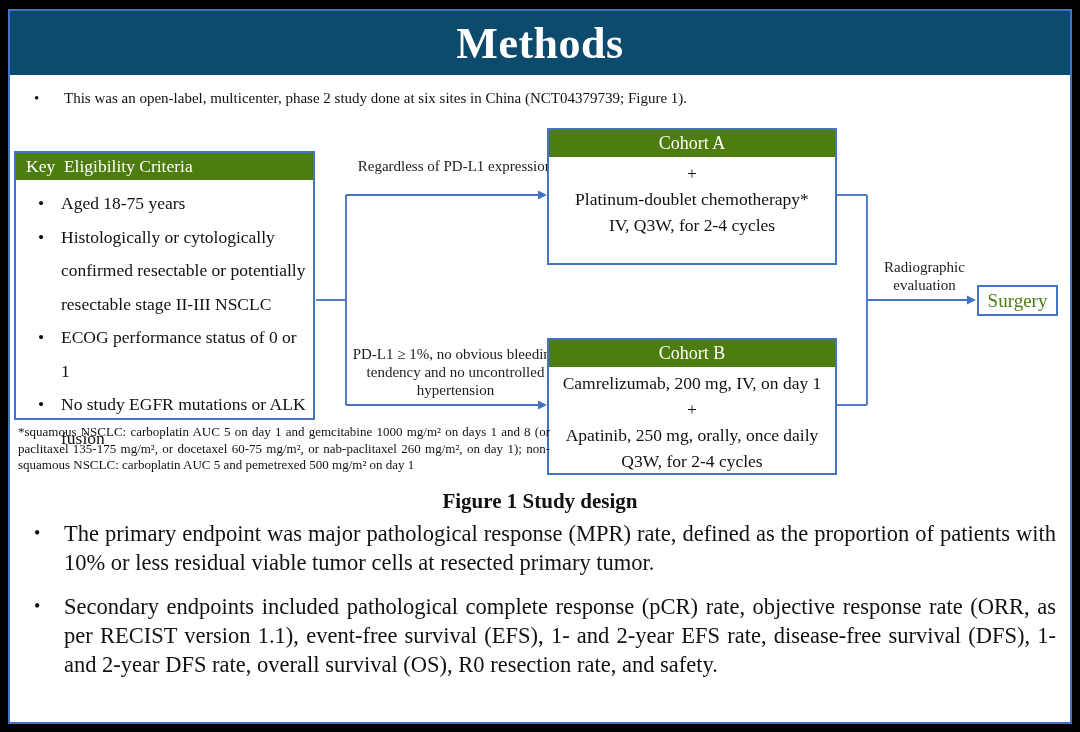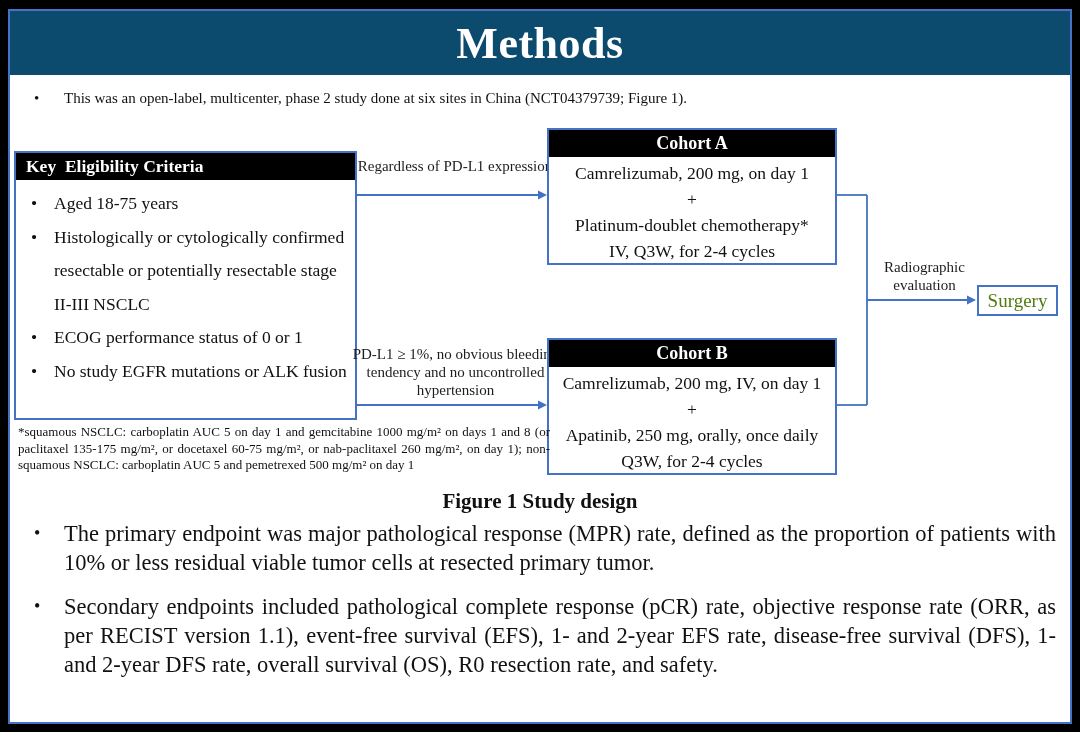--- a/index.html
+++ b/index.html
@@ -6,24 +6,24 @@
   *{box-sizing:border-box;font-family:"Liberation Serif","DejaVu Serif",serif;}
   .canvas{position:relative;width:1080px;height:732px;background:#000;overflow:hidden;}
   .slide{position:absolute;left:8px;top:9px;right:8px;bottom:8px;background:#fff;border:2px solid #4472C4;}
   .title-band{position:absolute;left:0;top:0;width:100%;height:64px;background:#0c4a6e;display:flex;align-items:center;justify-content:center;}
   .title-band h1{margin:0;color:#fff;font-size:44px;font-weight:700;letter-spacing:0.5px;}
   .bullet{position:relative;padding-left:40px;color:#111;}
   .bullet::before{content:"\2022";position:absolute;left:10px;top:0;}
   .intro{position:absolute;left:14px;top:73px;right:0;font-size:15px;line-height:29px;}
   
   .fbox{position:absolute;border:2px solid #4472C4;background:#fff;}
-  .box-header{background:#000000;color:#fff;font-weight:700;height:27px;display:flex;align-items:center;font-size:17.5px;}
-  .elig-box{left:4px;top:140px;width:343px;height:269px;}
+  .box-header{background:#4d7c0f;color:#fff;font-weight:400;height:27px;display:flex;align-items:center;font-size:17.5px;}
+  .elig-box{left:4px;top:140px;width:301px;height:269px;}
   .elig-box .box-header{padding-left:10px;white-space:pre;}
-  .elig-box ul{margin:7px 0 0;padding:0 6px 0 4px;list-style:none;}
+  .elig-box ul{margin:7px 0 0;padding:0 6px 0 11px;list-style:none;}
   .elig-box li{position:relative;padding-left:34px;font-size:17.5px;line-height:33.5px;color:#111;}
   .elig-box li::before{content:"\2022";position:absolute;left:11px;}
   .cohort{width:290px;height:137px;text-align:center;}
   .cohort-a{left:537px;top:117px;}
   .cohort-b{left:537px;top:327px;}
   .cohort .box-header{justify-content:center;font-size:18px;}
   .cohort .body{padding-top:3px;}
   .cohort .line{font-size:17.5px;line-height:26px;color:#111;}
   .surgery-box{left:967px;top:274px;width:81px;height:31px;display:flex;align-items:center;justify-content:center;font-size:19px;color:#4d7c0f;}
   .lbl{position:absolute;text-align:center;font-size:15px;line-height:18px;color:#1d1d1d;}
@@ -76,21 +76,20 @@
         <li>No study EGFR mutations or ALK fusion</li>
       </ul>
     </div>
 
     <div class="lbl lbl-top">Regardless of PD-L1 expression</div>
     <div class="lbl lbl-bottom">PD-L1 ≥ 1%, no obvious bleeding tendency and no uncontrolled hypertension</div>
 
     <div class="fbox cohort cohort-a">
       <div class="box-header">Cohort A</div>
       <div class="body">
-        <div class="line">Camrelizumab, 200 mg, on day 1</div>
         <div class="line">+</div>
         <div class="line">Platinum-doublet chemotherapy*</div>
         <div class="line">IV, Q3W, for 2-4 cycles</div>
       </div>
     </div>
 
     <div class="fbox cohort cohort-b">
       <div class="box-header">Cohort B</div>
       <div class="body">
         <div class="line">Camrelizumab, 200 mg, IV, on day 1</div>

